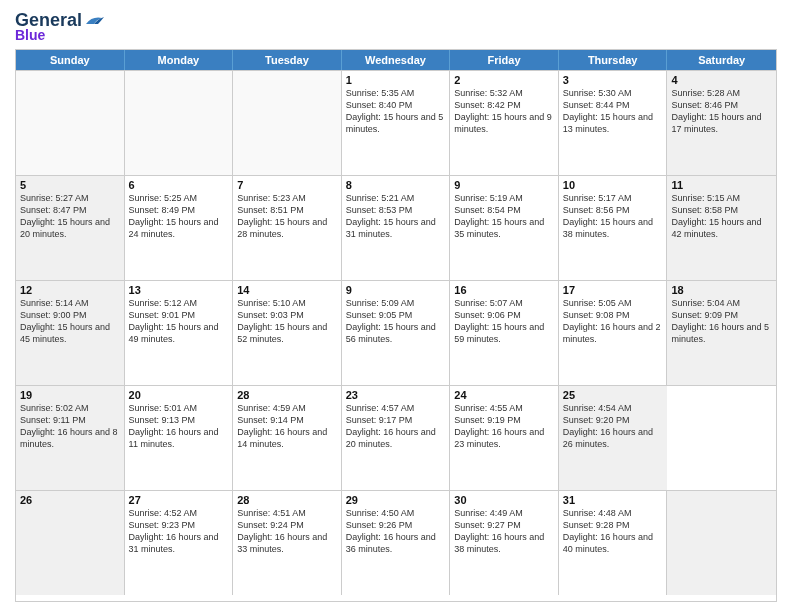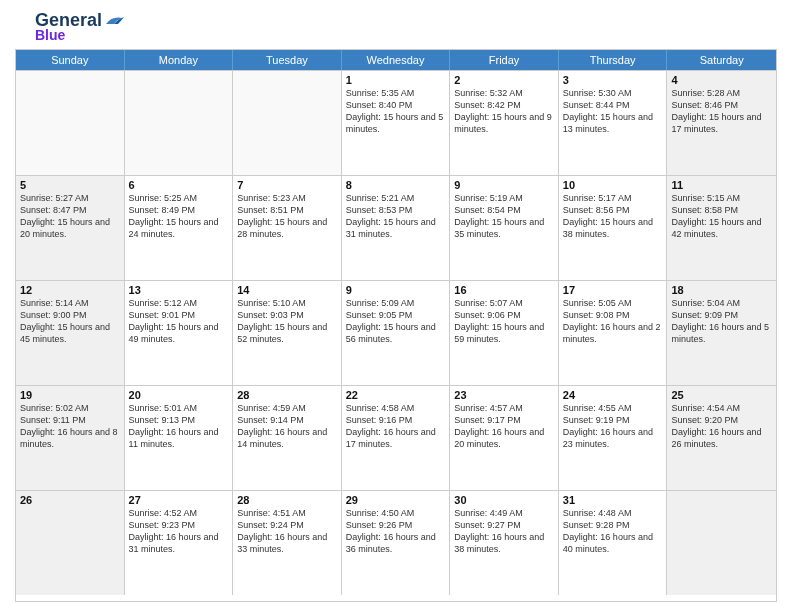--- a/index.html
+++ b/index.html
@@ -20,21 +20,20 @@
     .header {
       display: flex;
       justify-content: space-between;
       align-items: flex-start;
       margin-bottom: 6px;
     }
     .logo {
       display: flex;
       flex-direction: column;
       align-items: flex-start;
-      margin-left: 20px;
     }
     .logo-row {
       display: flex;
       align-items: center;
     }
     .title-area {
       text-align: right;
     }
     .main-title {
       font-size: 32px;
@@ -51,21 +50,21 @@
       flex: 1;
     }
     .cal-header-row {
       display: grid;
       grid-template-columns: repeat(7, 1fr);
       background: #3a7fc1;
     }
     .cal-header-cell {
       color: #fff;
       font-size: 11px;
-      font-weight: normal;
+      font-weight: bold;
       text-align: center;
       padding: 4px 16px;
       border-right: 1px solid #5a9fd4;
     }
     .cal-header-cell:last-child { border-right: none; }
     .cal-body {
       display: flex;
       flex-direction: column;
       height: calc(100% - 26px);
     }
@@ -282,27 +281,20 @@
 and 11 minutes.</div>
           </div>
           <div class="cal-cell">
             <div class="day-num">28</div>
             <div class="cell-text">Sunrise: 4:59 AM
 Sunset: 9:14 PM
 Daylight: 16 hours
 and 14 minutes.</div>
           </div>
           <div class="cal-cell">
-            <div class="day-num">22</div>
-            <div class="cell-text">Sunrise: 4:58 AM
-Sunset: 9:16 PM
-Daylight: 16 hours
-and 17 minutes.</div>
-          </div>
-          <div class="cal-cell">
             <div class="day-num">23</div>
             <div class="cell-text">Sunrise: 4:57 AM
 Sunset: 9:17 PM
 Daylight: 16 hours
 and 20 minutes.</div>
           </div>
           <div class="cal-cell">
             <div class="day-num">24</div>
             <div class="cell-text">Sunrise: 4:55 AM
 Sunset: 9:19 PM

